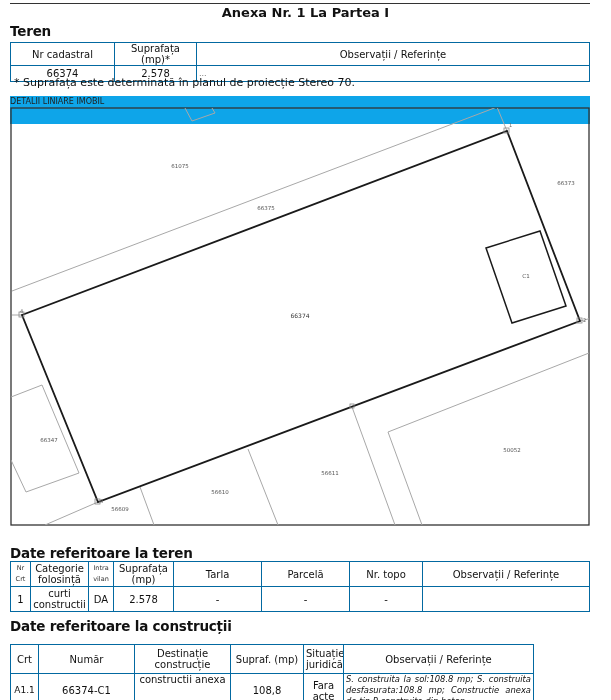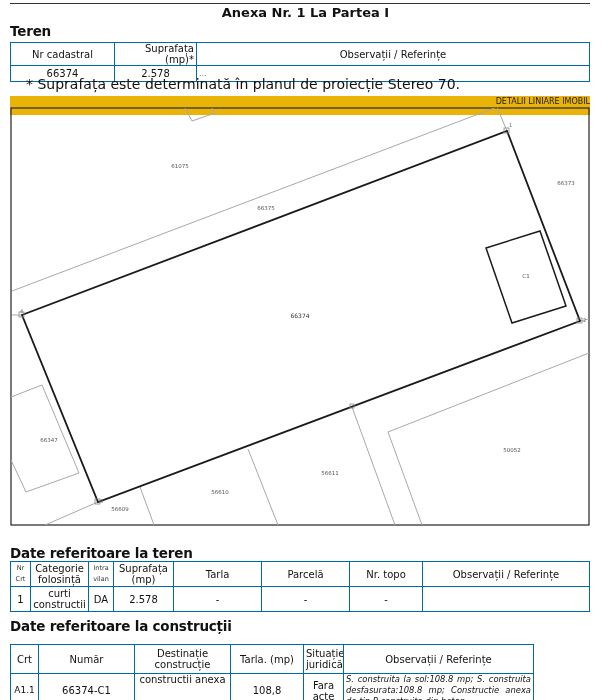--- a/index.html
+++ b/index.html
@@ -4,22 +4,22 @@
 <style>
   html, body { margin: 0; padding: 0; background: #ffffff; }
   body { width: 611px; height: 700px; overflow: hidden; position: relative; font-family: "DejaVu Sans", sans-serif; color: #111; }
   .topline { position: absolute; left: 10px; top: 3px; width: 580px; height: 0; border-top: 1.5px solid #333; }
   .title { position: absolute; left: 0; width: 611px; top: 5px; text-align: center; font-weight: bold; font-size: 13px; }
   .h2 { position: absolute; left: 10px; font-weight: bold; font-size: 13.5px; letter-spacing: -0.2px; }
   table { border-collapse: collapse; position: absolute; left: 10px; table-layout: fixed; }
   td, th { border: 1px solid #0369a1; font-weight: normal; text-align: center; vertical-align: middle; padding: 0 2px; overflow: hidden; }
   .t1 { top: 42px; width: 580px; font-size: 10px; border: 1.5px solid #222; }
   .t1 td { height: 15px; }
-  .note { position: absolute; left: 14px; top: 76px; font-size: 14px; margin-left: 12px; }
-  .mapbar { position: absolute; left: 10px; top: 96px; width: 580px; height: 19px; background: #eab308; font-size: 8px; text-align: right; line-height: 12px; color: #222; }
+  .note { position: absolute; left: 14px; top: 76px; font-size: 11px; }
+  .mapbar { position: absolute; left: 10px; top: 96px; width: 580px; height: 28px; background: #0ea5e9; font-size: 8px; text-align: left; line-height: 12px; color: #222; }
   .map { position: absolute; left: 0; top: 0; }
   .t2 { top: 561px; width: 580px; font-size: 10px; border: 1.5px solid #222; }
   .t2 .hd td { height: 24px; line-height: 11px; }
   .t2 .rw td { height: 24px; line-height: 11px; }
   .tiny { font-size: 6.5px; line-height: 8px; color: #333; text-align: center; }
   .t3 { top: 644px; width: 524px; font-size: 10px; border: 1.5px solid #222; }
   .t3 .hd td { height: 28px; line-height: 11px; }
   .t3 .rw td { height: 28px; line-height: 11px; }
   .obs { text-align: justify; font-size: 8.4px; line-height: 9.5px; padding: 0 2px; vertical-align: top; font-style: italic; }
   .small { font-size: 9px; }
@@ -33,21 +33,21 @@
 <div class="h2" style="top:23px;">Teren</div>
 <table class="t1">
   <colgroup>
       <col style="width:104px">
       <col style="width:82px">
       <col>
     </colgroup>
   <tbody>
       <tr>
     <td>Nr cadastral</td>
-    <td style="text-align:right">Suprafața (mp)*</td>
+    <td style="text-align:center">Suprafața (mp)*</td>
     <td>Observații / Referințe</td>
   </tr>
   <tr>
     <td>66374</td>
     <td>2.578</td>
     <td style="text-align:left;color:#777;font-size:8px">...</td>
   </tr>
 </tbody>
   </table>
 <div class="note">* Suprafața este determinată în planul de proiecție Stereo 70.</div>
@@ -155,21 +155,21 @@
       <col style="width:96px">
       <col style="width:73px">
     <col style="width:40px">
       <col>
   </colgroup>
   <tbody>
       <tr class="hd">
     <td>Crt</td>
     <td>Număr</td>
     <td>Destinație construcție</td>
-    <td>Tarla. (mp)</td>
+    <td>Supraf. (mp)</td>
     <td>Situație juridică</td>
     <td>Observații / Referințe</td>
   </tr>
   <tr class="rw">
     <td class="small">A1.1</td>
     <td>66374-C1</td>
     <td style="vertical-align:top">constructii anexa</td>
     <td>108,8</td>
     <td>Fara acte</td>
     <td class="obs">S. construita la sol:108.8 mp; S. construita desfasurata:108.8 mp; Constructie anexa de tip P construita din beton.</td>

